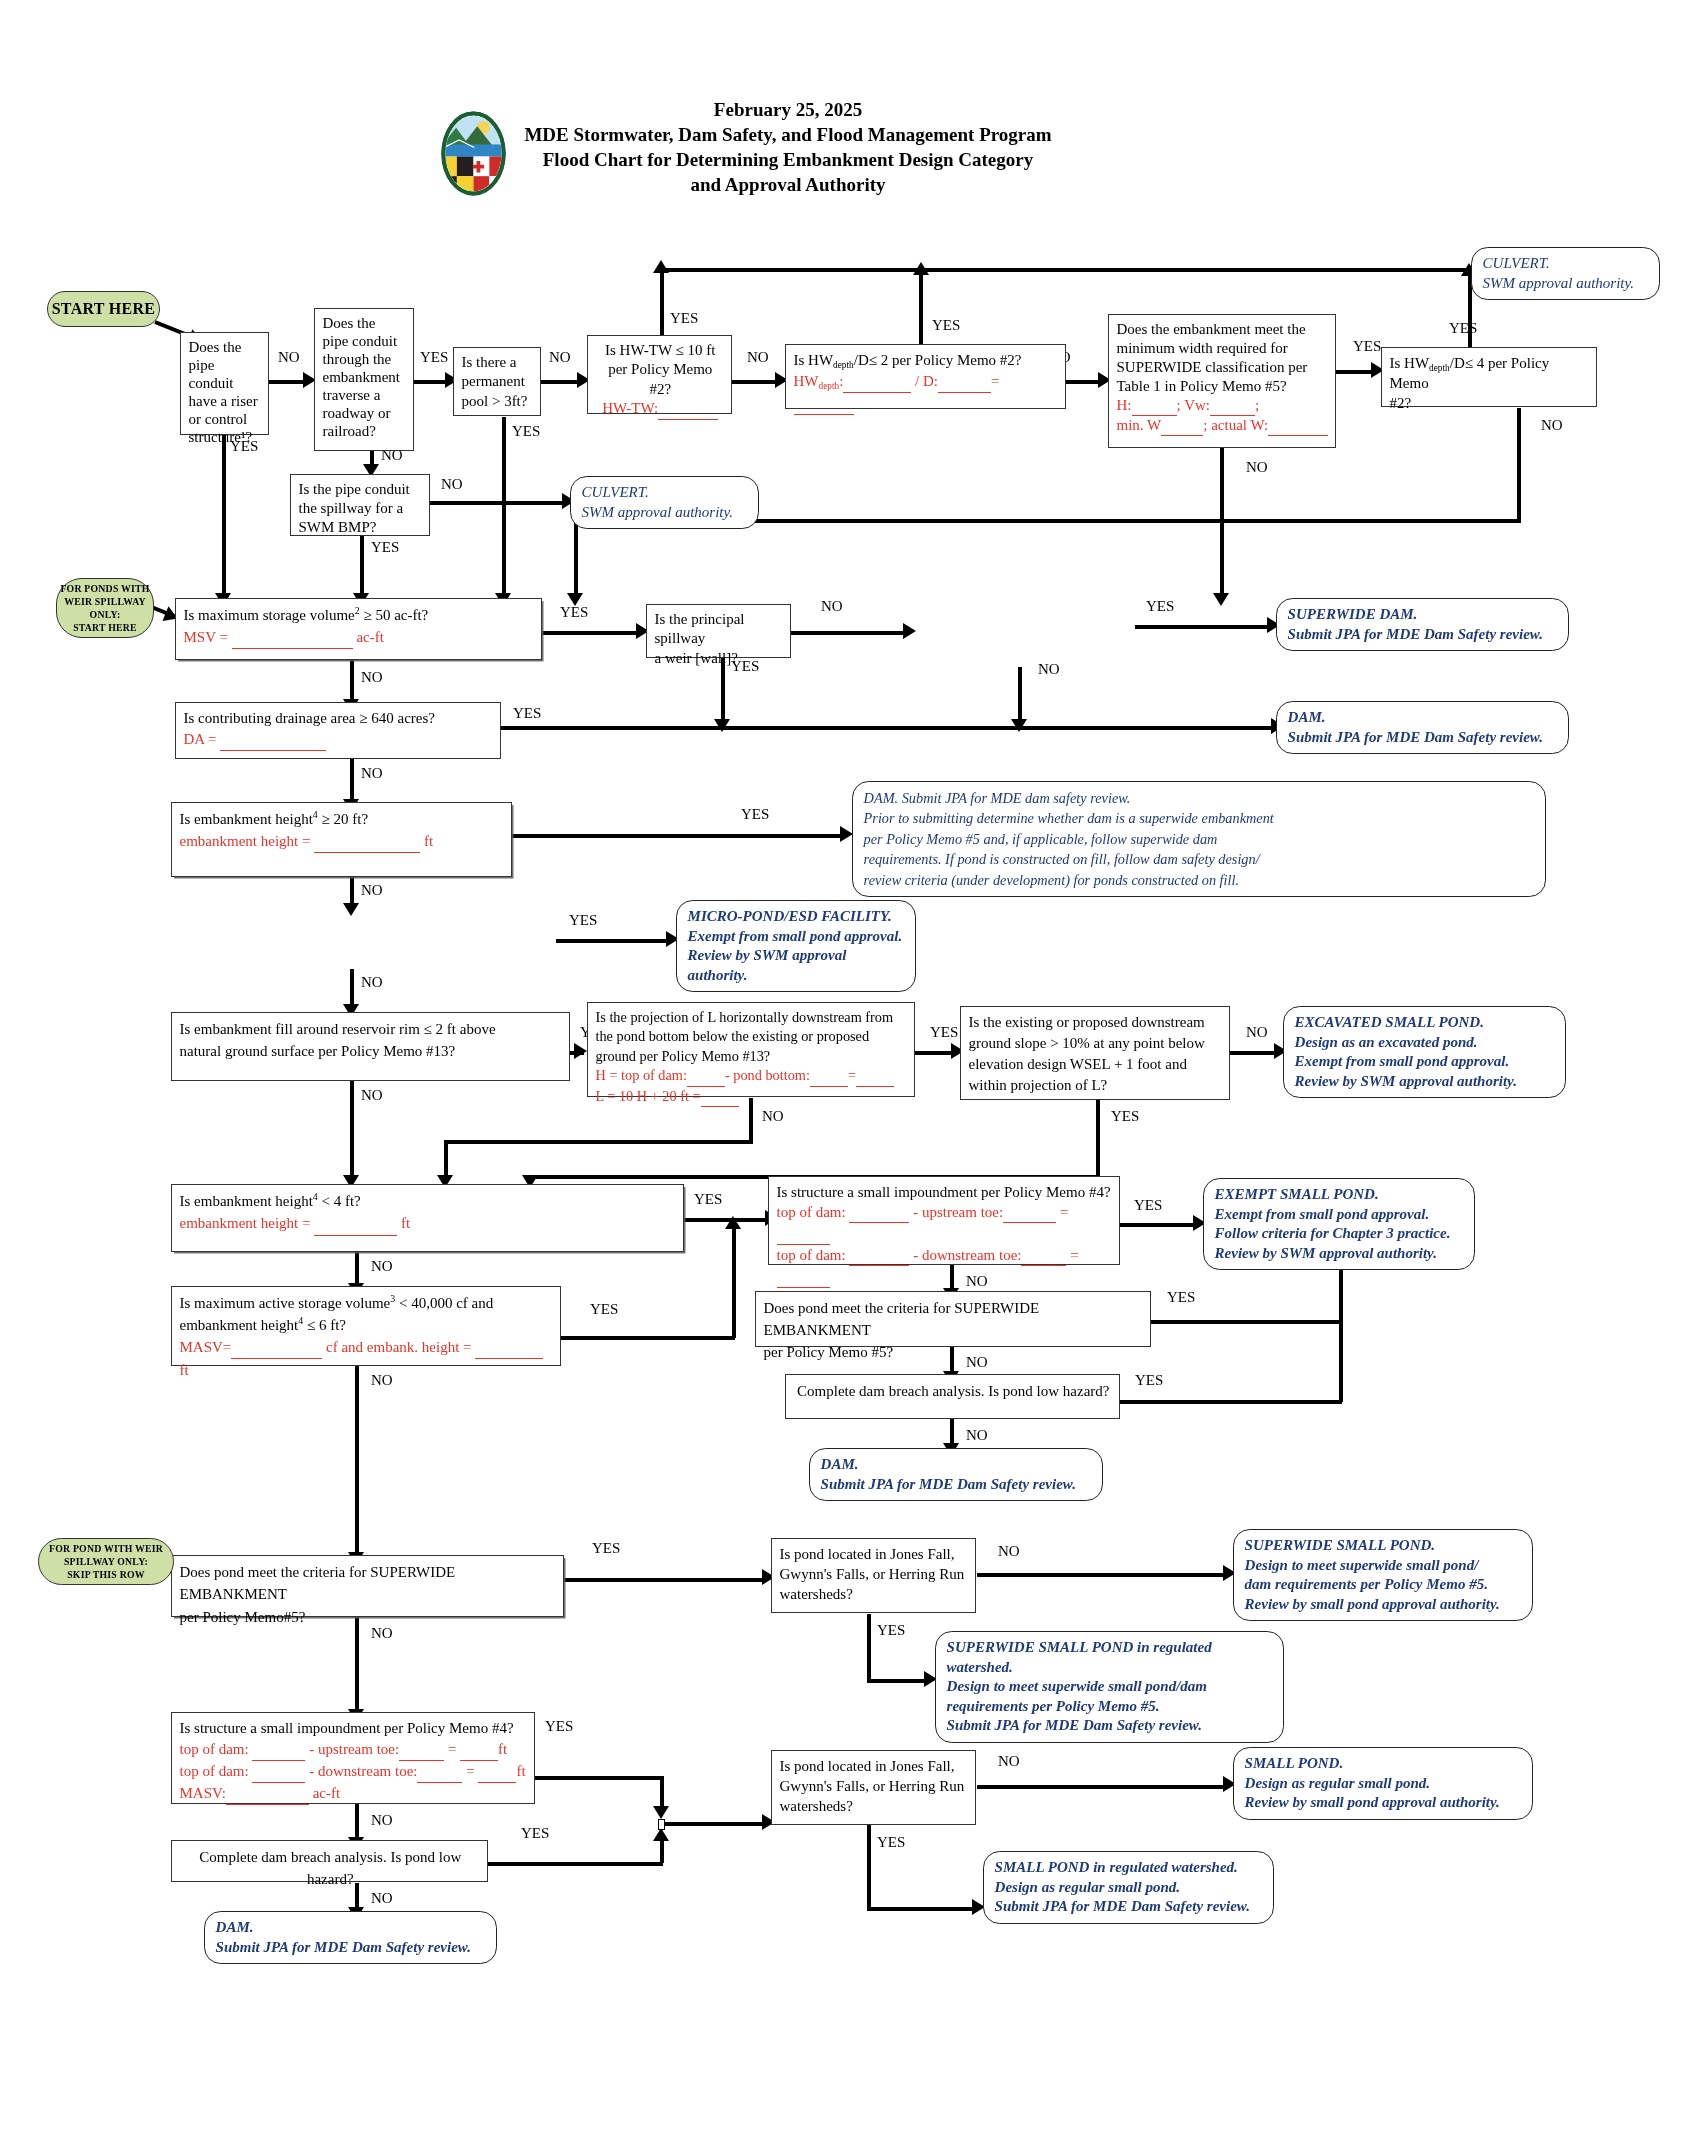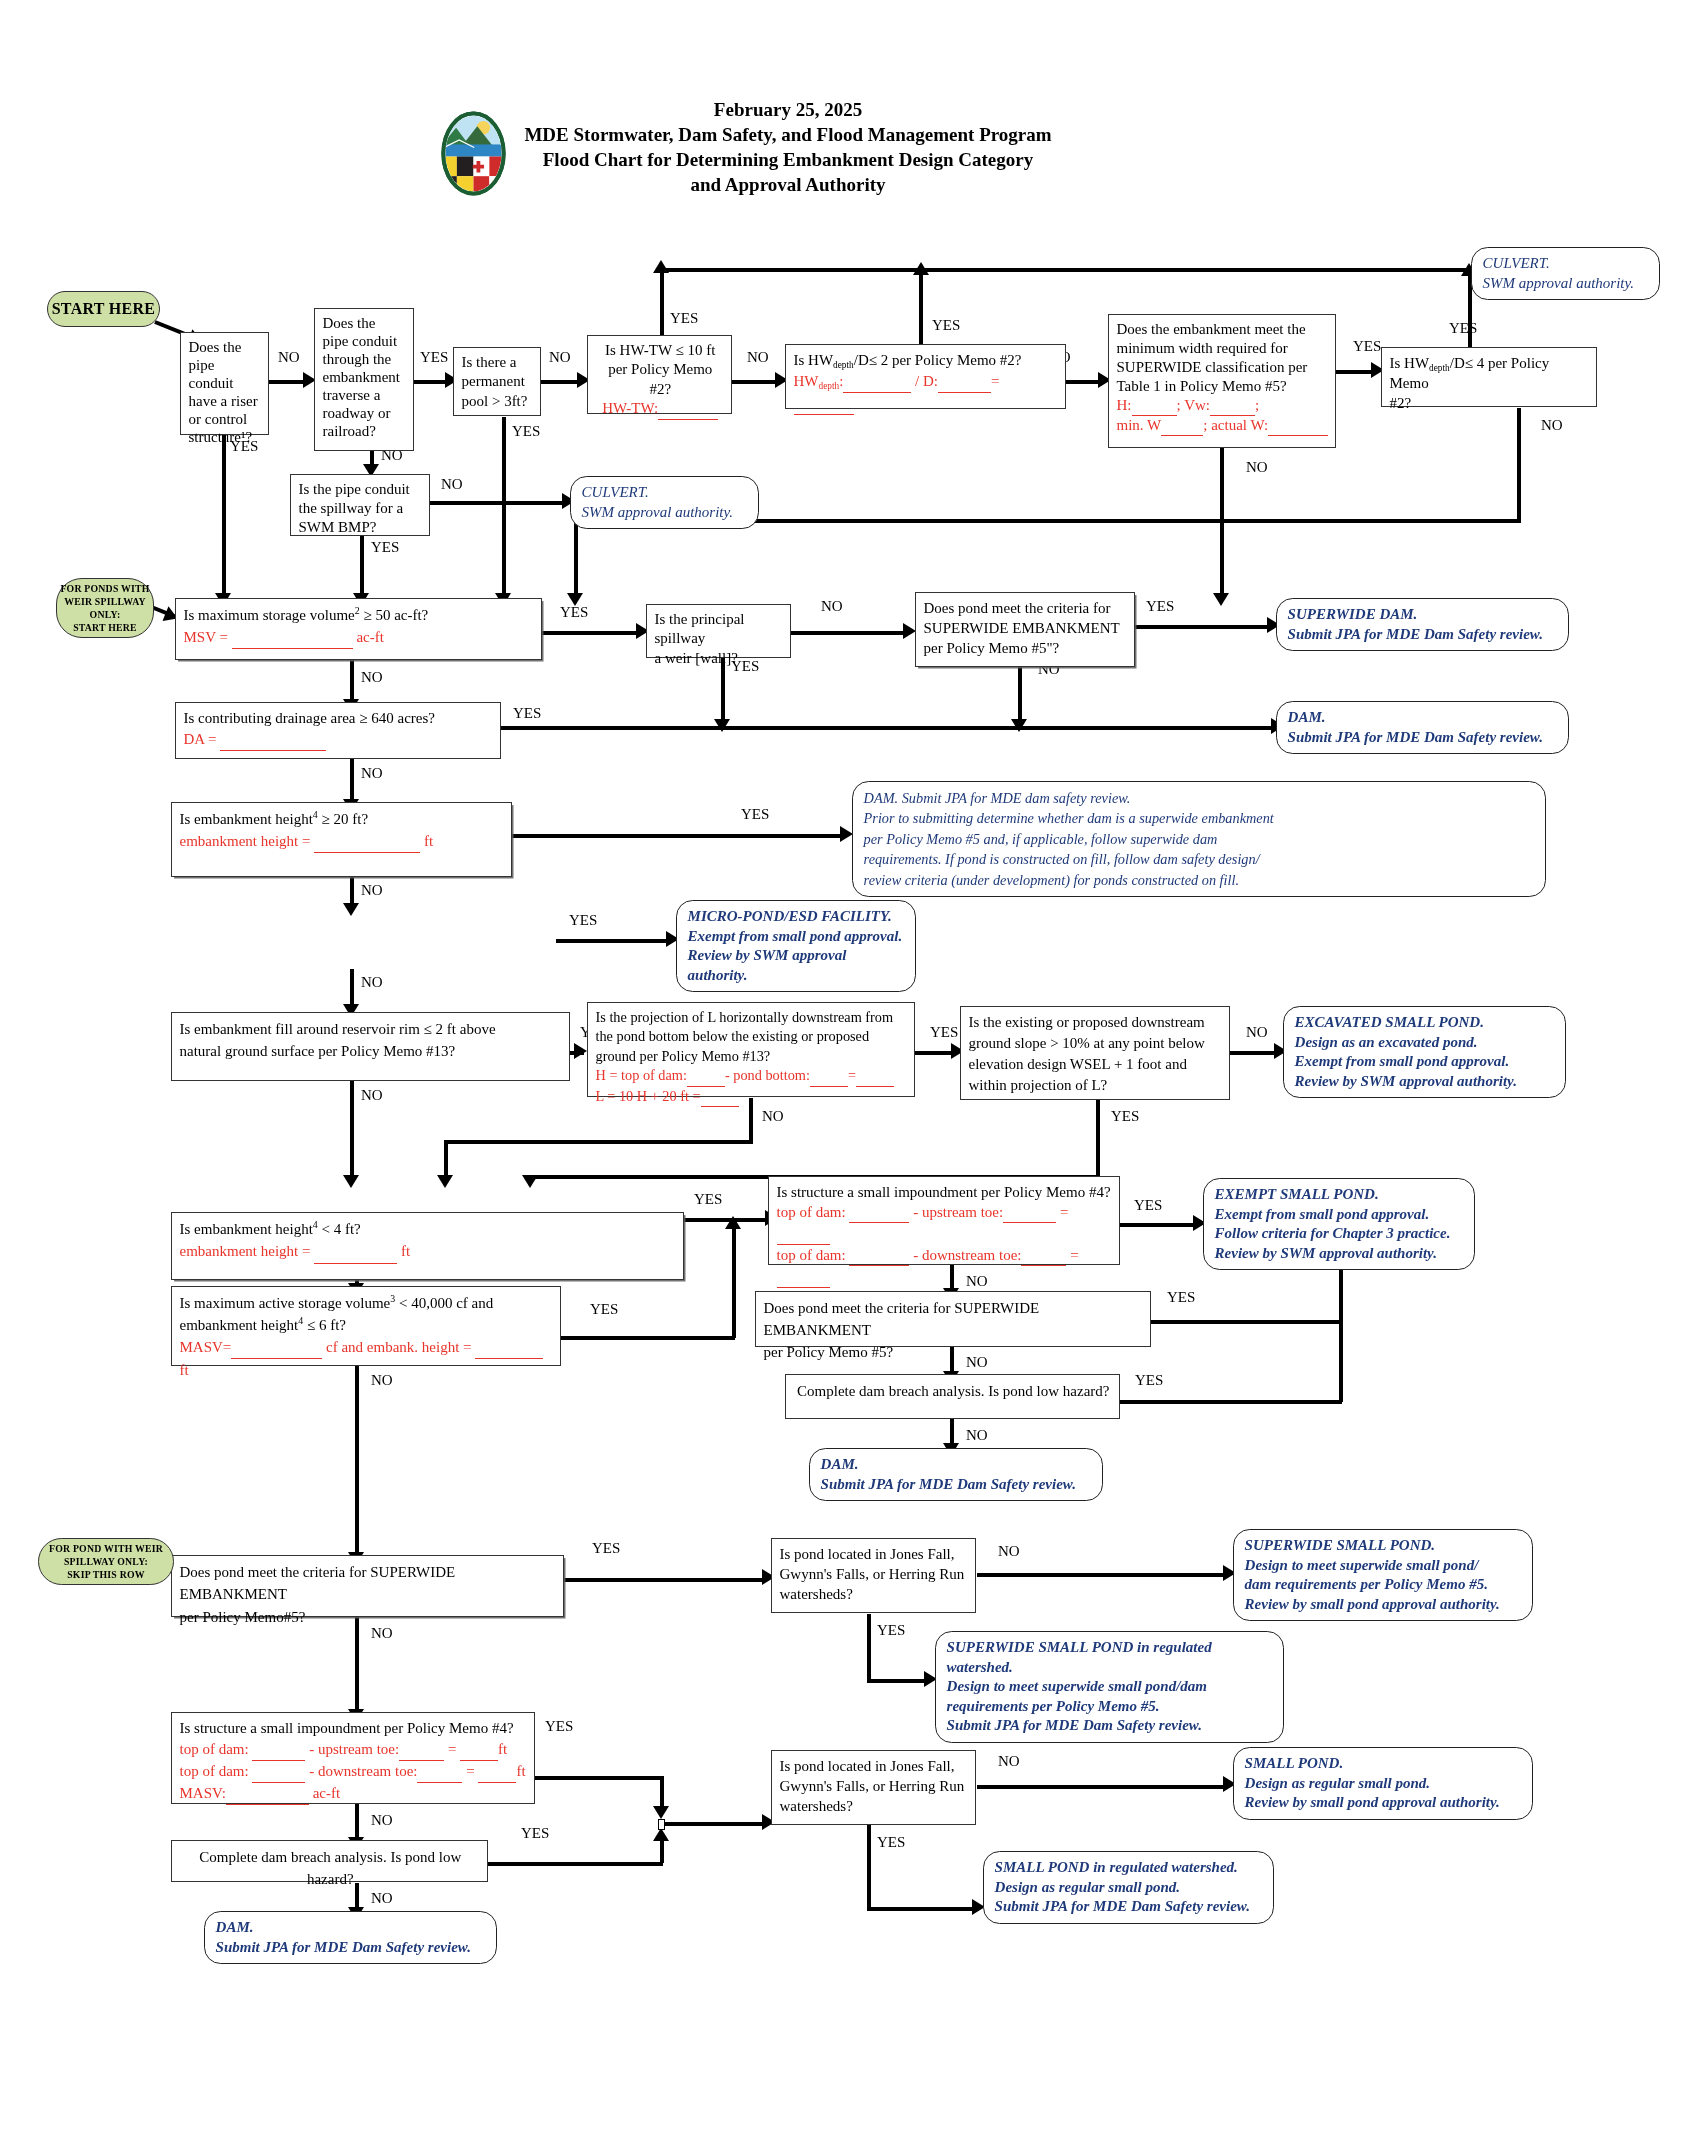--- a/index.html
+++ b/index.html
@@ -378,25 +378,20 @@
   </div>
 
   <div class="lbl" style="left:821px; top:598px;">NO</div>
   <div class="ln lnh" style="left:791px; top:631px; width:115px;"></div>
   <div class="arrow ar-r" style="left:903px; top:623px;"></div>
 
   <div class="lbl" style="left:731px; top:658px;">YES</div>
   <div class="ln lnv" style="left:721px; top:658px; height:66px;"></div>
   <div class="arrow ar-d" style="left:714px; top:719px;"></div>
 
-  <div class="node shadow" style="left:915px; top:592px; width:220px; height:75px; line-height:20.4px;">
-    <div>Does pond meet the criteria for</div>
-    <div>SUPERWIDE EMBANKMENT</div>
-    <div>per Policy Memo #5"?</div>
-  </div>
 
   <div class="lbl" style="left:1146px; top:598px;">YES</div>
   <div class="ln lnh" style="left:1135px; top:625px; width:134px;"></div>
   <div class="arrow ar-r" style="left:1267px; top:617px;"></div>
 
   <div class="lbl" style="left:1038px; top:661px;">NO</div>
   <div class="ln lnv" style="left:1018px; top:667px; height:57px;"></div>
   <div class="arrow ar-d" style="left:1011px; top:719px;"></div>
 
   <div class="result" style="left:1276px; top:598px; width:293px;">
@@ -521,21 +516,21 @@
   <div class="ln lnv" style="left:528px; top:1175px; height:3px;"></div>
   <div class="arrow ar-d" style="left:522px; top:1175px;"></div>
 
   <div class="result" style="left:1283px; top:1006px; width:283px;">
     <div>EXCAVATED SMALL POND.</div>
     <div>Design as an excavated pond.</div>
     <div>Exempt from small pond approval.</div>
     <div>Review by SWM approval authority.</div>
   </div>
 
-  <div class="node shadow" style="left:171px; top:1184px; width:513px; height:68px; line-height:22.6px;margin-top:28px;">
+  <div class="node shadow" style="left:171px; top:1184px; width:513px; height:68px; line-height:22.6px;">
     <div>
       <span>Is embankment height</span><sup>4</sup><span> &lt; 4 ft?</span>
     </div>
     <div class="red">
       <span>embankment height = </span><span class="ul u110">&nbsp;</span><span> ft</span>
     </div>
   </div>
 
   <div class="lbl" style="left:694px; top:1191px;">YES</div>
   <div class="ln lnh" style="left:684px; top:1218px; width:85px;"></div>

